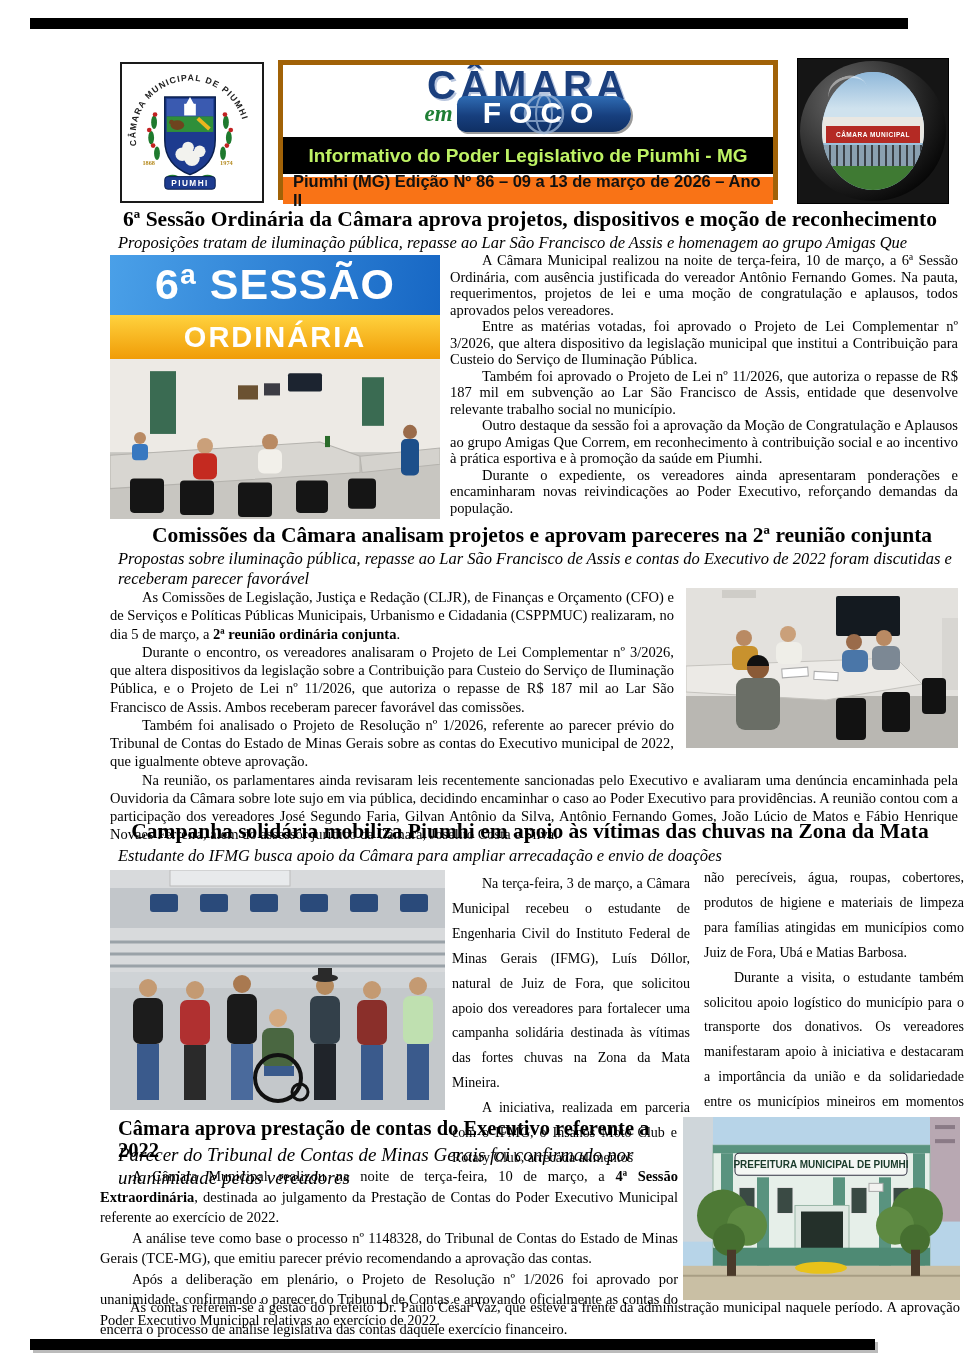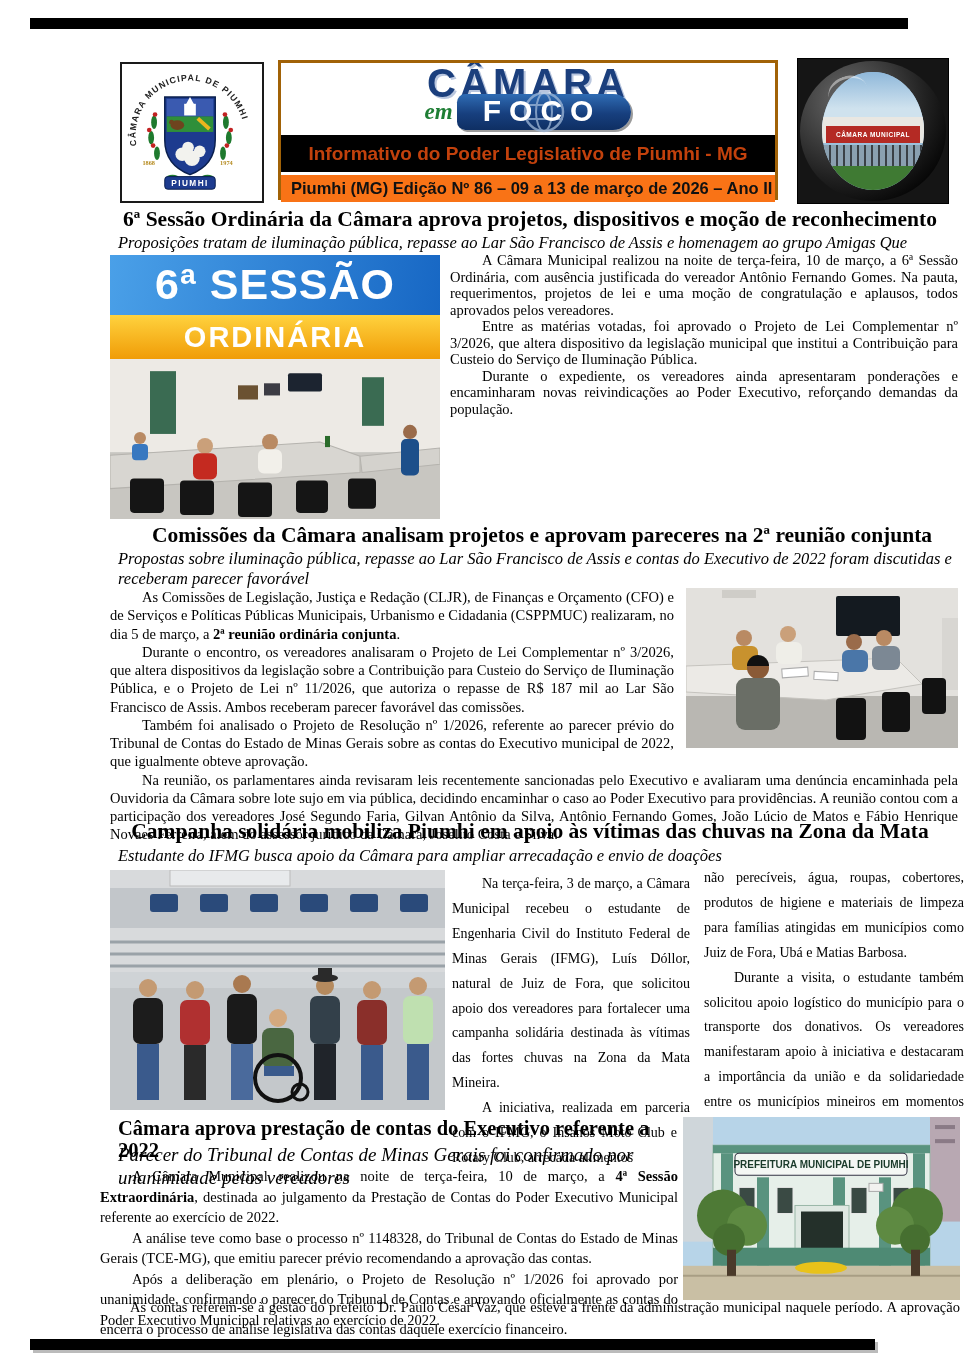--- a/index.html
+++ b/index.html
@@ -6,33 +6,33 @@
   .page{position:relative;width:970px;height:1354px;background:#fff;overflow:hidden;
         font-family:"Liberation Serif",serif;color:#000;}
   .abs{position:absolute;}
 
   
   #top-bar{left:30px;top:18px;width:878px;height:11px;background:#000;}
   #bottom-bar{left:30px;top:1339px;width:845px;height:11px;background:#000;box-shadow:3px 3px 0 #bbb;}
 
   
   #crest{left:120px;top:62px;width:140px;height:137px;background:#fff;border:2px solid #1a1a1a;}
-  #masthead{left:278px;top:60px;width:500px;height:140px;border:3px solid #a16207;background:#fff;box-sizing:border-box;}
+  #masthead{left:278px;top:60px;width:500px;height:140px;border:5px solid #a16207;background:#fff;box-sizing:border-box;}
   .m-logo{height:72px;text-align:center;position:relative;overflow:hidden;}
   .m-camara{font-family:"Liberation Sans",sans-serif;font-weight:bold;font-size:40px;line-height:1.0;
             color:#1b3f7d;letter-spacing:4px;margin-top:0;text-shadow:2px 2px 0 #b9c6de;}
   .m-row2{display:flex;align-items:center;justify-content:center;margin-top:-9px;}
   .m-em{font-style:italic;font-weight:bold;font-size:23px;color:#1e7e34;margin-right:4px;
         font-family:"Liberation Serif",serif;}
   .foco-wrap{position:relative;display:inline-block;padding:0 30px 2px 26px;border-radius:10px 22px 22px 10px;
         background:linear-gradient(#2f6cb4 0%,#173f7e 55%,#0f2f63 100%);box-shadow:2px 2px 0 #9a9a9a;}
   .foco-text{position:relative;z-index:2;color:#fff;font-family:"Liberation Sans",sans-serif;font-weight:bold;
         font-size:30px;letter-spacing:8px;}
   .globe{position:absolute;left:50%;top:50%;transform:translate(-50%,-50%);z-index:1;opacity:.75;}
-  .m-strip1{height:37px;background:#000;color:#c2410c;display:flex;align-items:center;justify-content:center;
+  .m-strip1{height:37px;background:#000;color:#bef264;display:flex;align-items:center;justify-content:center;
         font-family:"Liberation Sans",sans-serif;font-weight:bold;font-size:19px;}
   .m-strip2{height:27px;background:#f97316;border-top:3px solid #fff;color:#111;display:flex;align-items:center;
         padding-left:10px;font-family:"Liberation Sans",sans-serif;font-weight:bold;font-size:16.5px;}
   #lens{left:797px;top:58px;width:150px;height:144px;background:#151515;border:1px solid #000;}
   .lens-ring{position:absolute;inset:2px;border-radius:50%;
         background:radial-gradient(circle at 32% 28%,#6a6a6a,#222 55%,#000 85%);}
   .lens-photo{position:absolute;left:24px;right:24px;top:13px;bottom:13px;border-radius:50%;overflow:hidden;
         background:#9cc0dc;}
   .lp-sky{position:absolute;inset:0;background:linear-gradient(#8fb8da,#cfe2ee 60%);height:52%;width:100%;}
   .lp-bldg{position:absolute;left:0;right:0;top:38%;height:22%;background:#e9e7e2;}
@@ -195,20 +195,22 @@
       <rect x="70" y="120" width="34" height="34" rx="4" fill="#151515"></rect>
       <rect x="128" y="122" width="34" height="34" rx="4" fill="#151515"></rect>
       <rect x="186" y="120" width="32" height="32" rx="4" fill="#151515"></rect>
       <rect x="238" y="118" width="28" height="30" rx="4" fill="#151515"></rect>
     </svg>
   </div>
 
   <div class="abs bodytext" id="a1-text">
     <p>A Câmara Municipal realizou na noite de terça-feira, 10 de março, a 6ª Sessão Ordinária, com ausência justificada do vereador Antônio Fernando Gomes. Na pauta, requerimentos, projetos de lei e uma moção de congratulação e aplausos, todos aprovados pelos vereadores.</p>
     <p>Entre as matérias votadas, foi aprovado o Projeto de Lei Complementar nº 3/2026, que altera dispositivo da legislação municipal que institui a Contribuição para Custeio do Serviço de Iluminação Pública.</p>
+    <p>Também foi aprovado o Projeto de Lei nº 11/2026, que autoriza o repasse de R$ 187 mil em subvenção ao Lar São Francisco de Assis, entidade que desenvolve relevante trabalho social no município.</p>
+    <p>Outro destaque da sessão foi a aprovação da Moção de Congratulação e Aplausos ao grupo Amigas Que Correm, em reconhecimento à contribuição social e ao incentivo à prática esportiva e à promoção da saúde em Piumhi.</p>
     <p>Durante o expediente, os vereadores ainda apresentaram ponderações e encaminharam novas reivindicações ao Poder Executivo, reforçando demandas da população.</p>
   </div>
 
   <div class="abs headline center" id="a2-headline">Comissões da Câmara analisam projetos e aprovam pareceres na 2ª reunião conjunta</div>
   <div class="abs subtitle" id="a2-subtitle">Propostas sobre iluminação pública, repasse ao Lar São Francisco de Assis e contas do Executivo de 2022 foram discutidas e receberam parecer favorável</div>
 
   <div class="abs bodytext" id="a2-body">
     <div id="a2-image">
       <svg width="272" height="160" viewBox="0 0 272 160" preserveAspectRatio="none">
         <rect width="272" height="160" fill="#e3e1dd"></rect>

